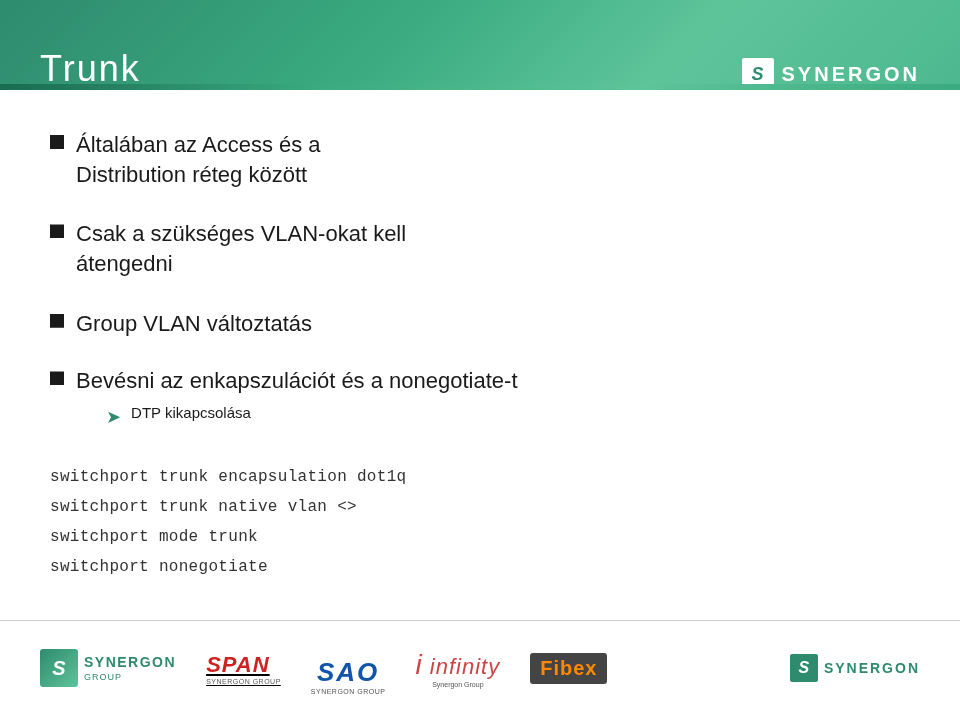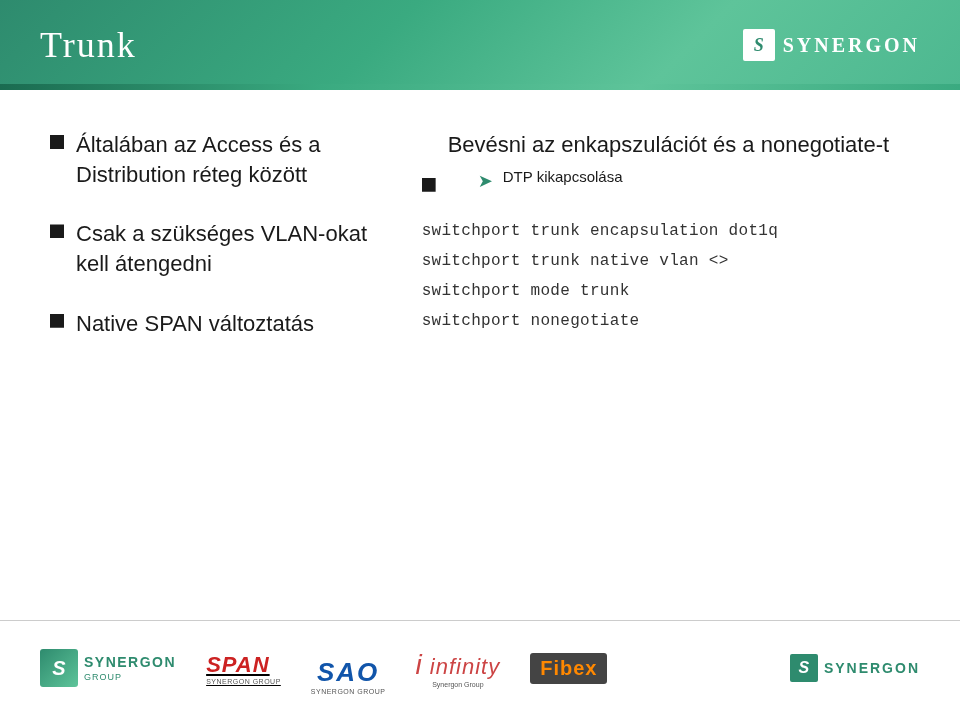--- a/index.html
+++ b/index.html
@@ -12,25 +12,24 @@
       overflow: hidden;
       position: relative;
     }
 
     
     .header {
       width: 100%;
       height: 90px;
       background: linear-gradient(135deg, #2e8b6e 0%, #3aaa80 40%, #5ec49a 70%, #4db890 100%);
       display: flex;
-      align-items: center;
+      align-items: flex-end;
       justify-content: space-between;
       padding: 0 40px;
       position: relative;
-      font-family: Liberation Serif, serif;
     }
 
     .header-title {
       font-size: 36px;
       font-weight: 300;
       color: #ffffff;
       letter-spacing: 2px;
     }
 
     
@@ -61,20 +60,21 @@
       letter-spacing: 3px;
     }
 
     
     .main-content {
       display: flex;
       width: 100%;
       height: 530px;
       padding: 40px 50px 20px 50px;
       gap: 18px;
+      flex-direction: column;
     }
 
     
     .left-column {
       width: 42%;
       display: flex;
       flex-direction: column;
       gap: 20px;
     }
 
@@ -111,21 +111,21 @@
     
     .right-top {
       display: flex;
       flex-direction: column;
       gap: 18px;
       margin-bottom: 30px;
     }
 
     .right-bullet {
       display: flex;
-      align-items: flex-end;
+      align-items: flex-start;
       gap: 12px;
     }
 
     .right-text {
       font-size: 22px;
       color: #1a1a1a;
       line-height: 1.35;
     }
 
     
@@ -143,20 +143,21 @@
       margin-top: 2px;
     }
 
     .sub-text {
       font-size: 15px;
       color: #1a1a1a;
     }
 
     
     .code-section {
+      margin-top: 10px;
       display: flex;
       flex-direction: column;
       gap: 12px;
     }
 
     .code-line {
       font-family: 'Courier New', Courier, monospace;
       font-size: 16px;
       color: #333333;
       letter-spacing: 0.3px;
@@ -368,21 +369,21 @@
       <span class="bullet-text">Általában az Access és a Distribution réteg között</span>
     </div>
 
     <div class="bullet-item">
       <div class="bullet-icon"></div>
       <span class="bullet-text">Csak a szükséges VLAN-okat kell átengedni</span>
     </div>
 
     <div class="bullet-item">
       <div class="bullet-icon"></div>
-      <span class="bullet-text">Native SPAN változtatás</span>
+      <span class="bullet-text">Group VLAN változtatás</span>
     </div>
 
   </div>
 
   <div class="right-column">
 
     <div class="right-top">
       <div class="right-bullet">
         <div class="bullet-icon"></div>
         <div>

